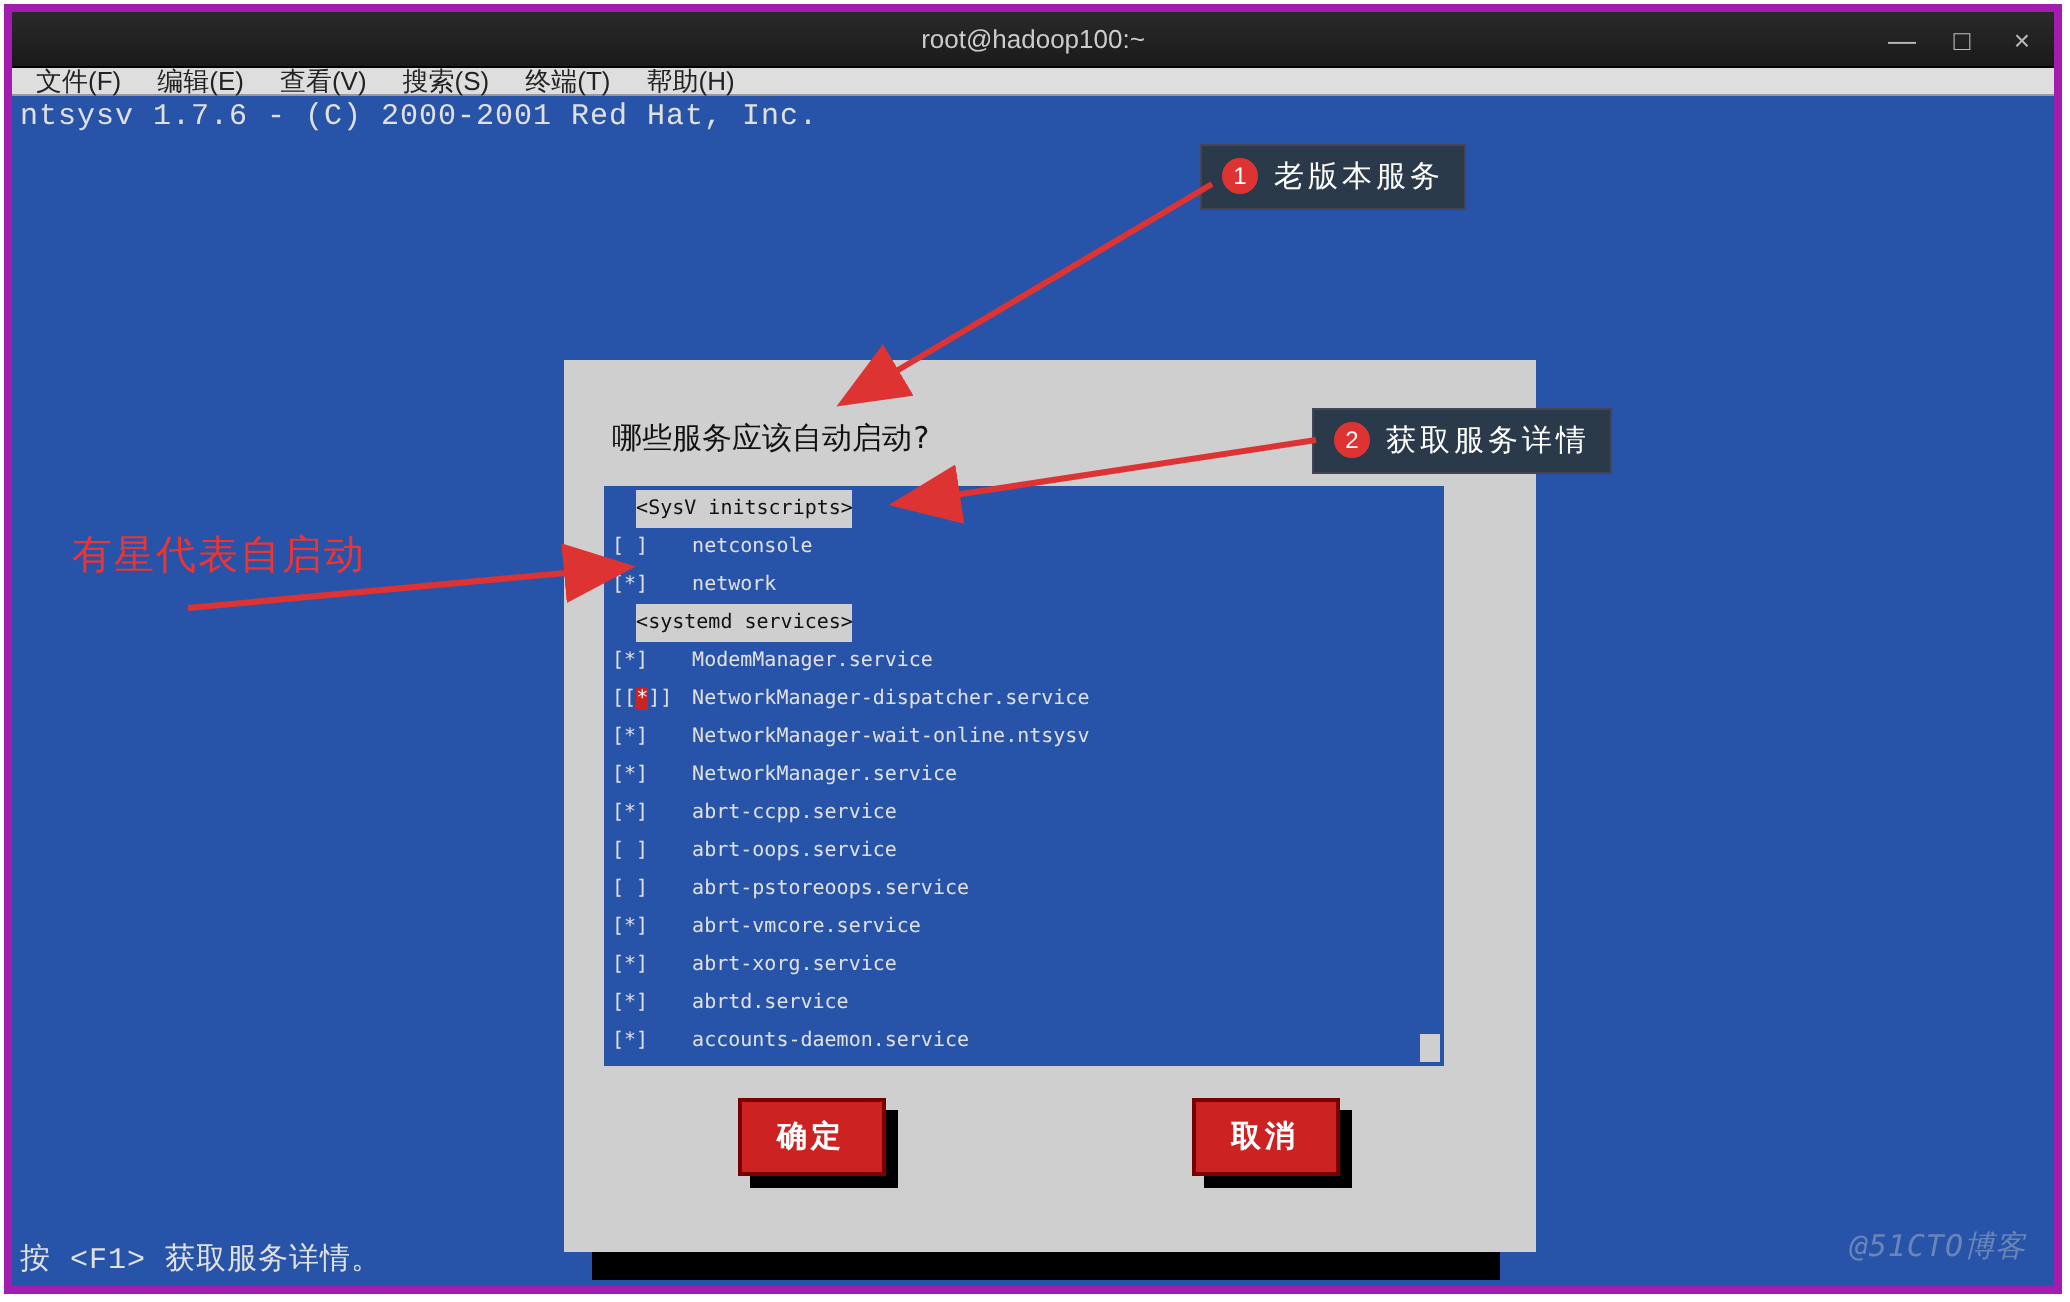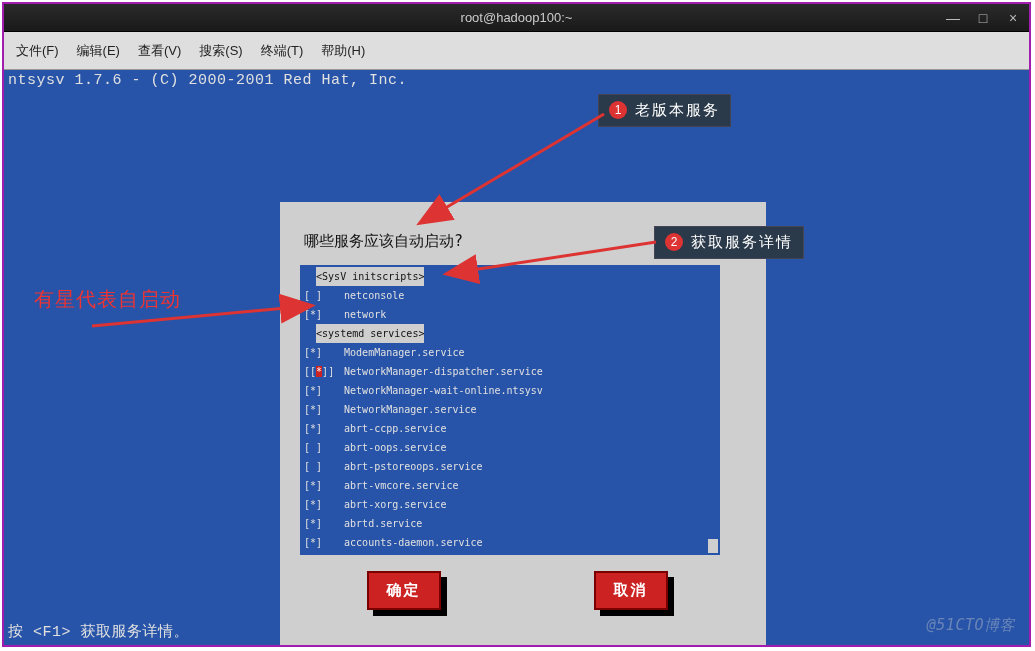--- a/index.html
+++ b/index.html
@@ -5,21 +5,21 @@
   * { margin: 0; padding: 0; box-sizing: border-box; }
   body {
     font-family: sans-serif;
     background: #fff;
     width: 1035px;
     height: 651px;
     overflow: hidden;
     position: relative;
   }
   .window {
-    border: 2px solid #a21caf;
+    border: 4px solid #a21caf;
     width: 1029px;
     height: 645px;
     margin: 2px;
     display: flex;
     flex-direction: column;
   }
   .titlebar {
     background: linear-gradient(#2a2a2a,#1a1a1a);
     color: #ddd;
     height: 28px;
@@ -38,21 +38,21 @@
     position: absolute;
     right: 6px;
     display: flex;
     gap: 10px;
     color: #bbb;
     font-size: 14px;
   }
   .winbtn { width:20px; text-align:center; cursor:pointer; }
   .menubar {
     background: #dedede;
-    height: 38px;
+    height: 14px;
     display: flex;
     align-items: center;
     padding: 0 6px;
     font-size: 13px;
     color: #222;
     gap: 6px;
     border-bottom: 1px solid #999;
   }
   .menuitem { padding: 2px 6px; cursor:pointer; }
   .terminal {

